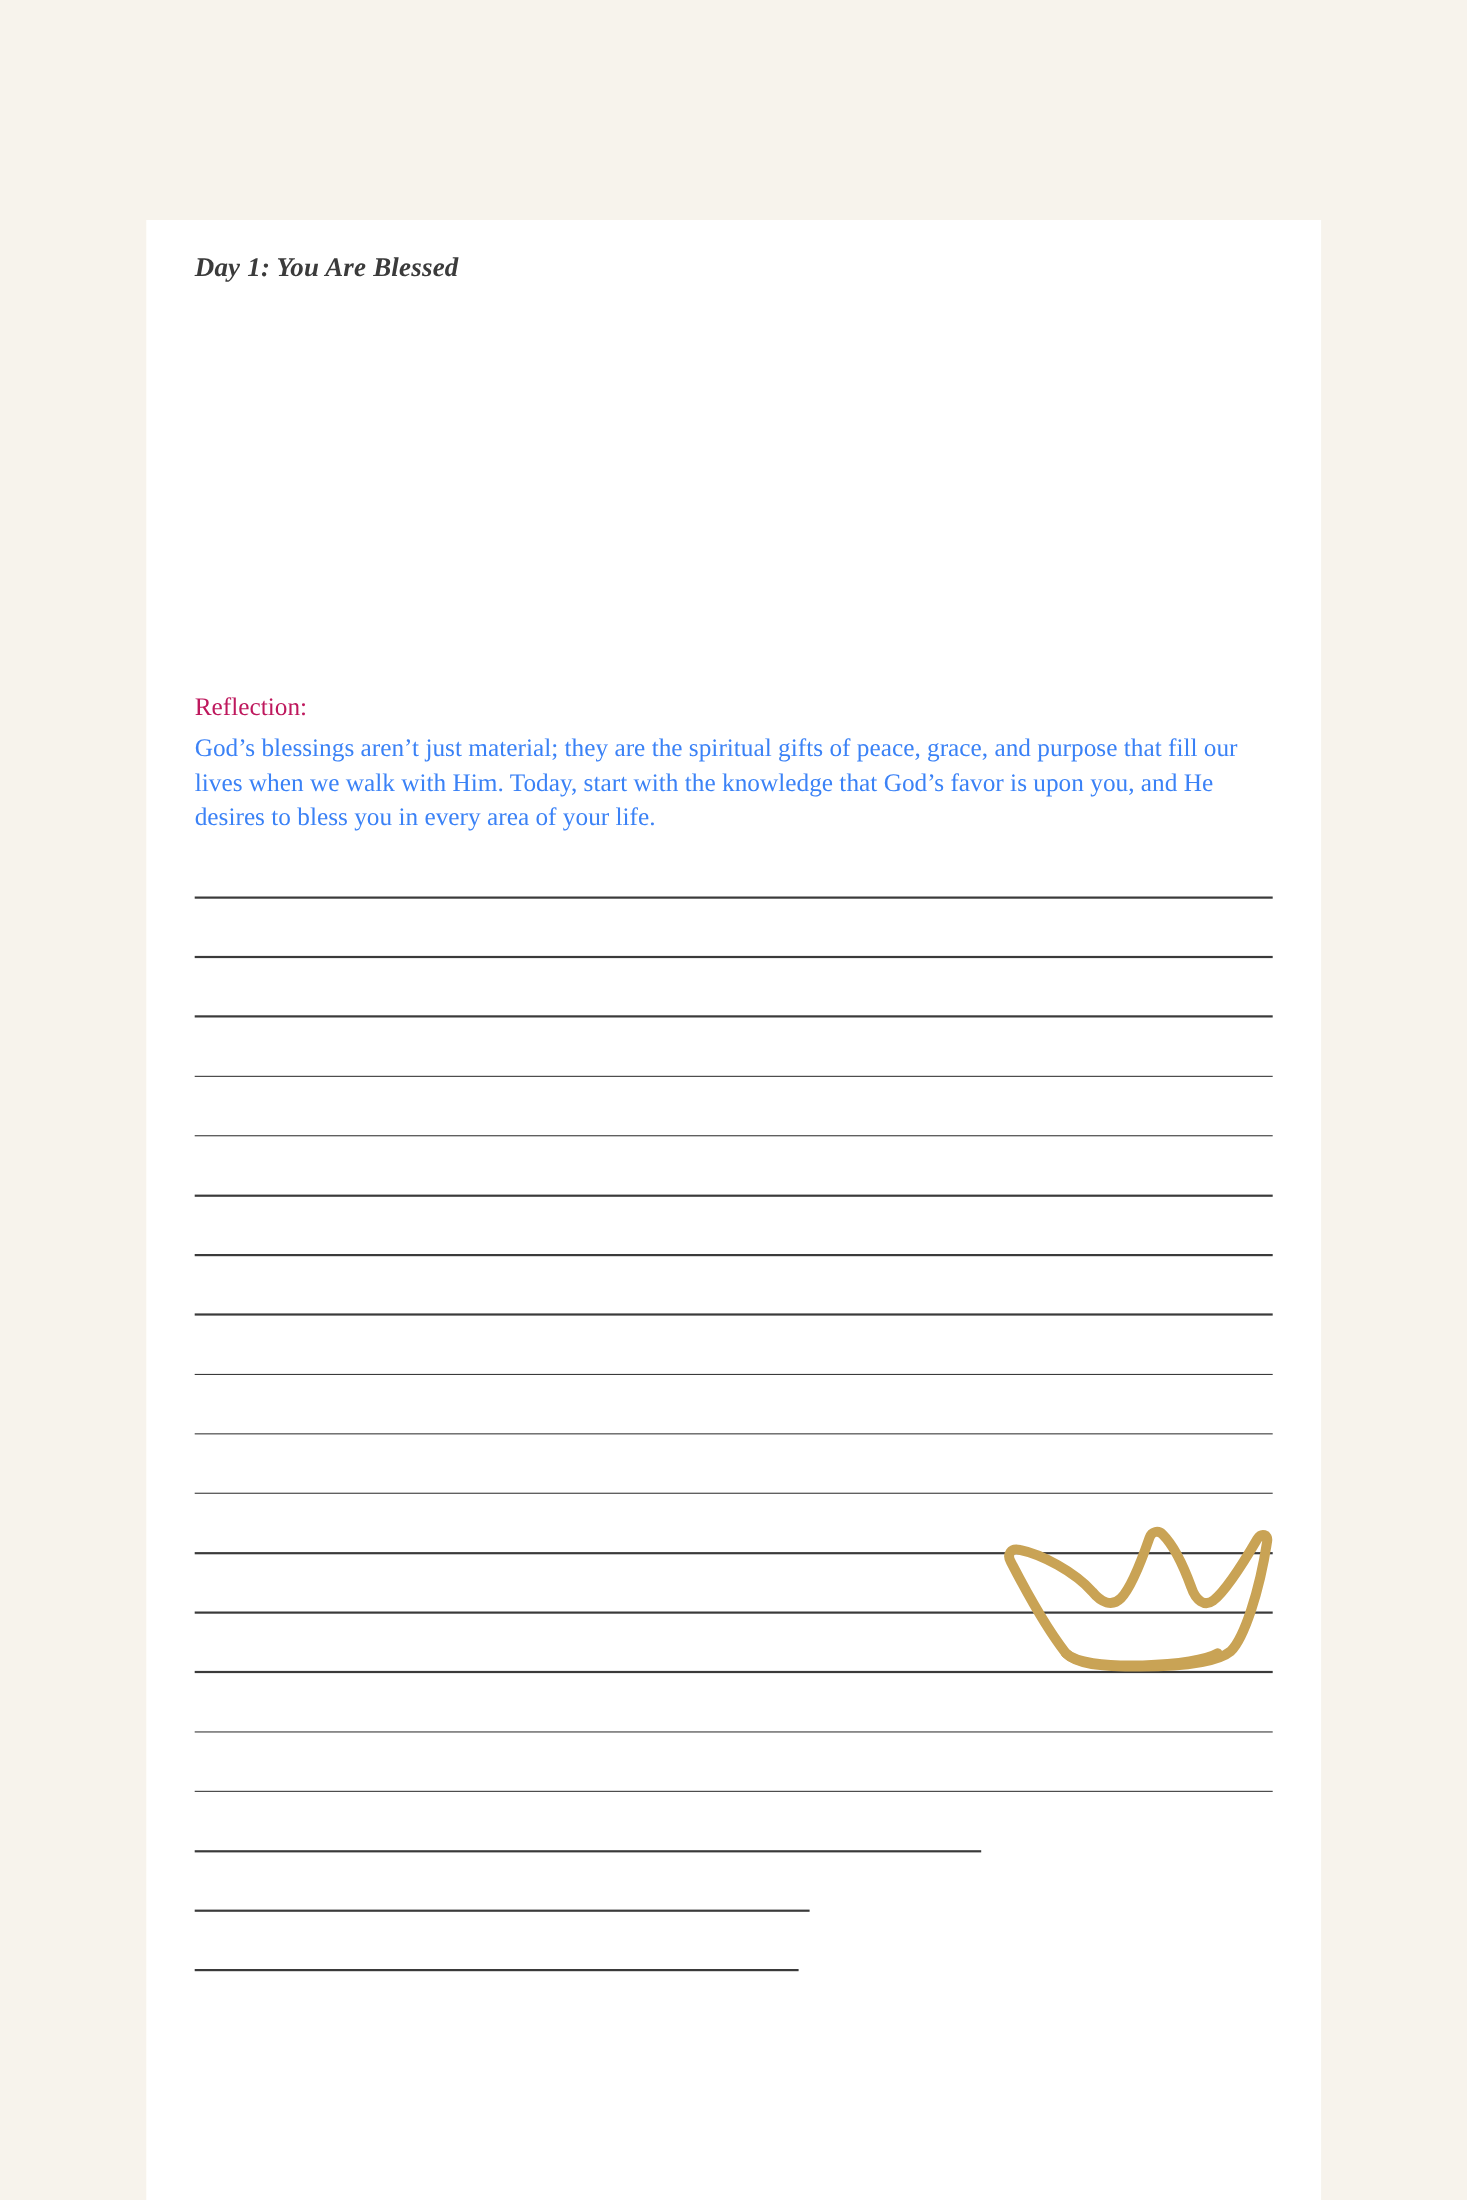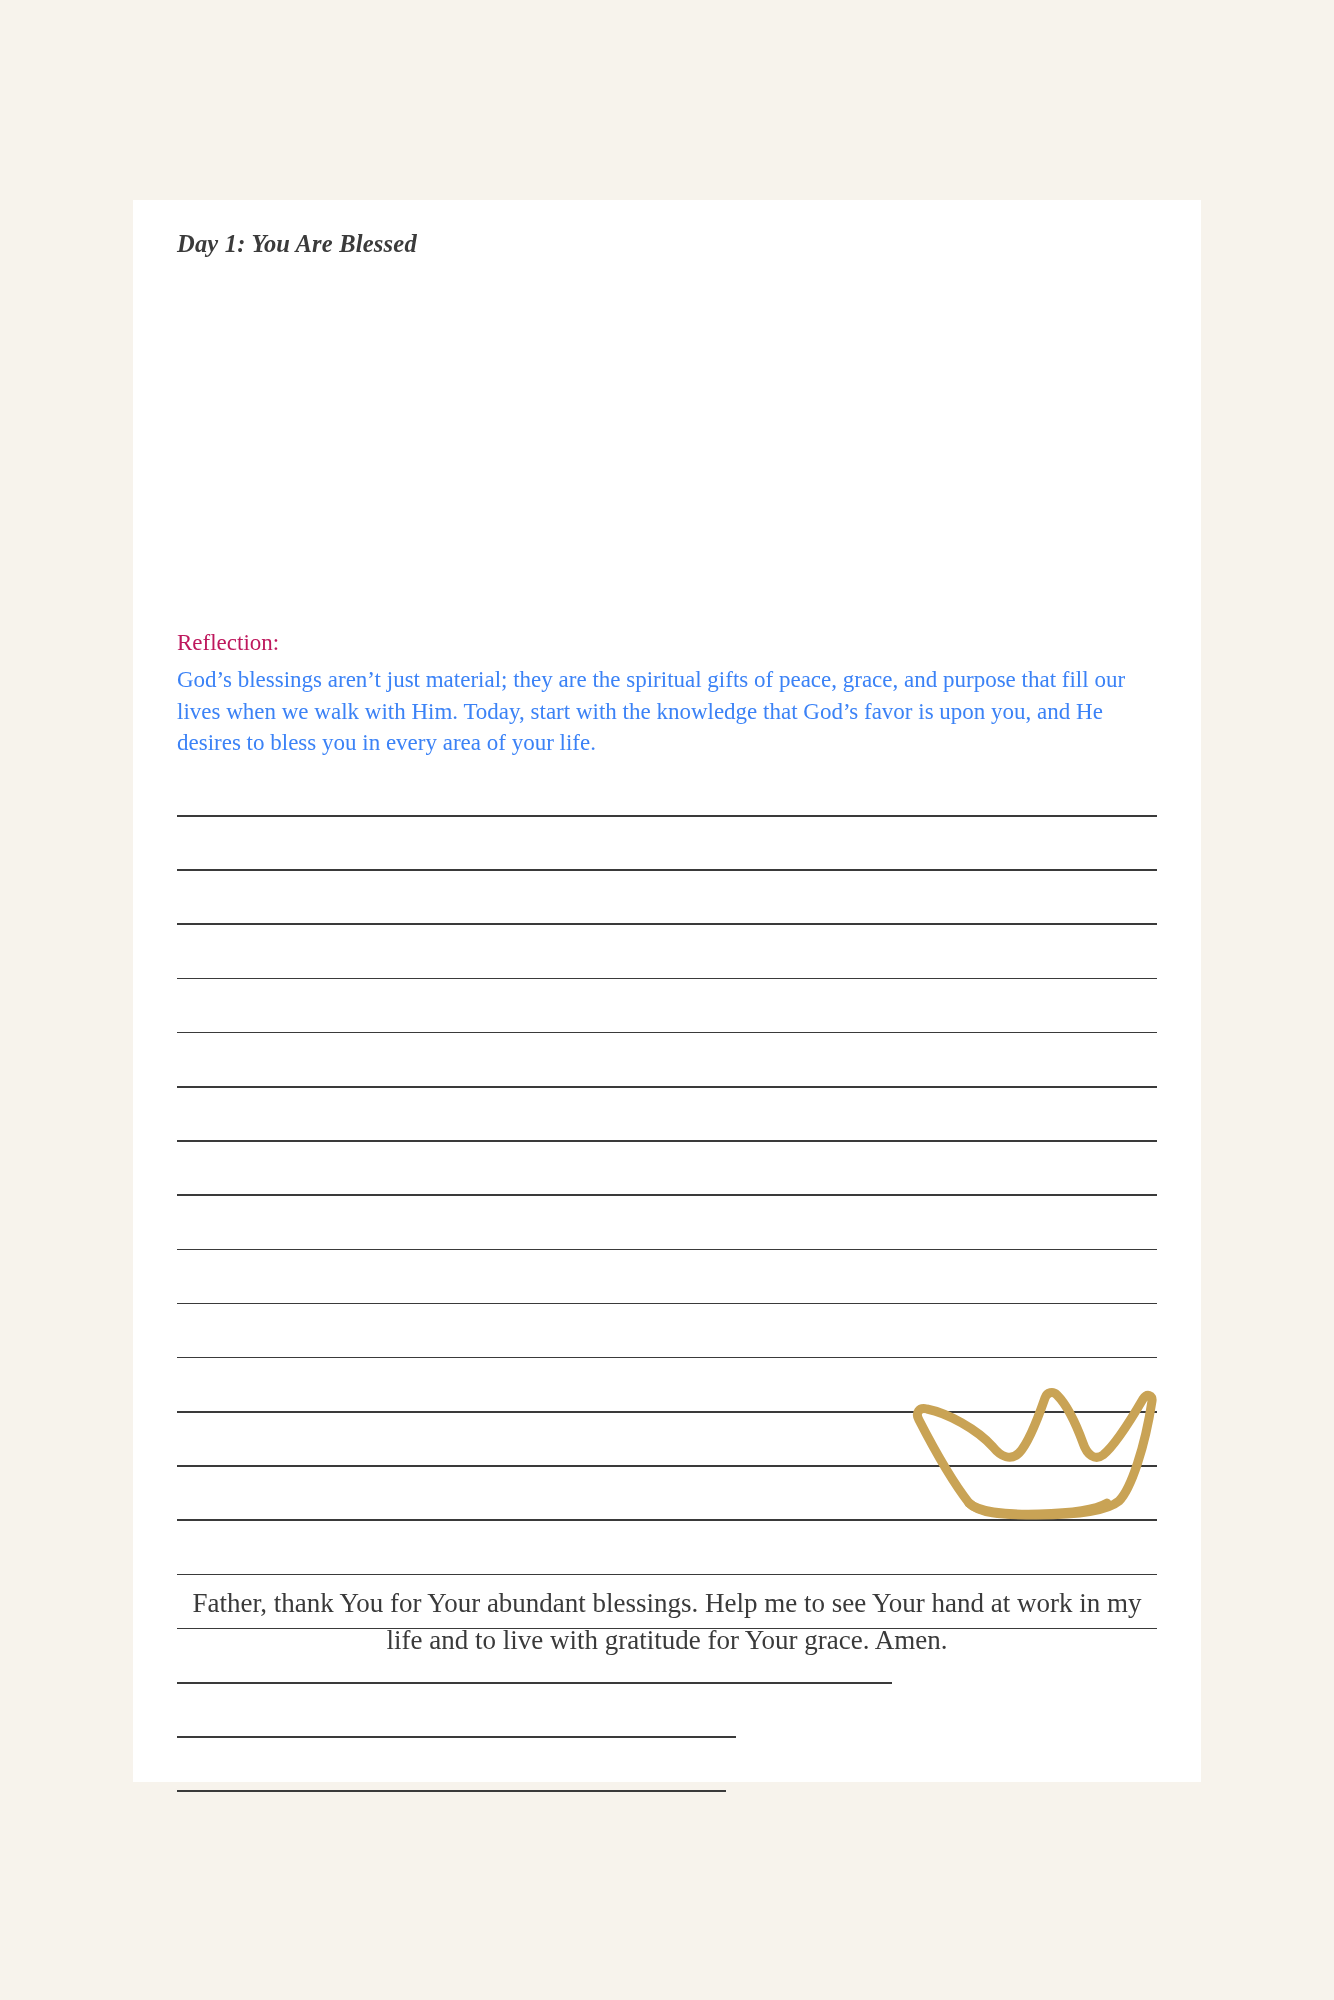--- a/index.html
+++ b/index.html
@@ -11,21 +11,21 @@
     height: 2000px;
     background: #f7f3ec;
     font-family: "Liberation Serif", serif;
     overflow: hidden;
   }
   .page {
     position: absolute;
     left: 133px;
     top: 200px;
     width: 1068px;
-    height: 1582px;
+    height: 1800px;
     background: #ffffff;
     box-sizing: border-box;
   }
   .inner {
     position: absolute;
     left: 44px;
     top: 0;
     width: 980px;
     height: 100%;
   }
@@ -130,16 +130,15 @@
       <div class="line" style="width:56%"></div>
     </div>
 
     <div class="crown">
       <svg viewBox="0 0 280 140" width="280" height="140" fill="none" xmlns="http://www.w3.org/2000/svg">
         <path d="M12 35 C 30 70, 48 100, 62 118 C 72 128, 92 130, 130 130 C 172 130, 200 126, 212 116 C 224 104, 238 62, 245 16 C 246 10, 240 8, 236 14 C 222 38, 206 62, 196 70 C 188 76, 180 70, 176 58 C 168 36, 158 18, 150 10 C 146 6, 140 7, 138 13 C 130 36, 120 60, 112 68 C 104 76, 94 72, 86 62 C 70 44, 40 28, 20 24 C 12 22, 8 28, 12 35 Z" stroke="#c9a355" stroke-width="9" stroke-linecap="round" stroke-linejoin="round"></path>
         <path d="M62 118 C 70 126, 96 130, 132 129 C 164 128, 190 124, 200 118" stroke="#c9a355" stroke-width="9" stroke-linecap="round" fill="none"></path>
       </svg>
     </div>
 
-    <div class="prayer">Father, thank You for Your abundant blessings. Help me to see Your hand at work in my life and to live with gratitude for Your grace. Amen.</div>
 
   </div>
 </div>
 
 </body></html>

